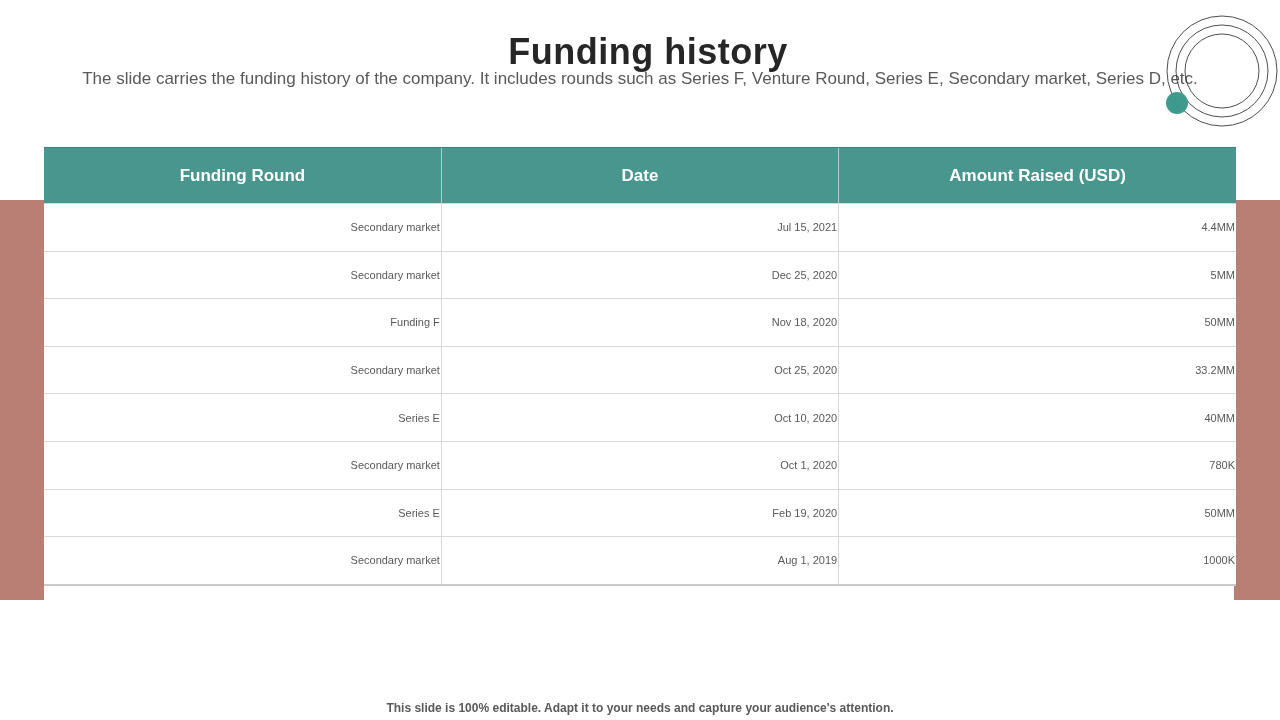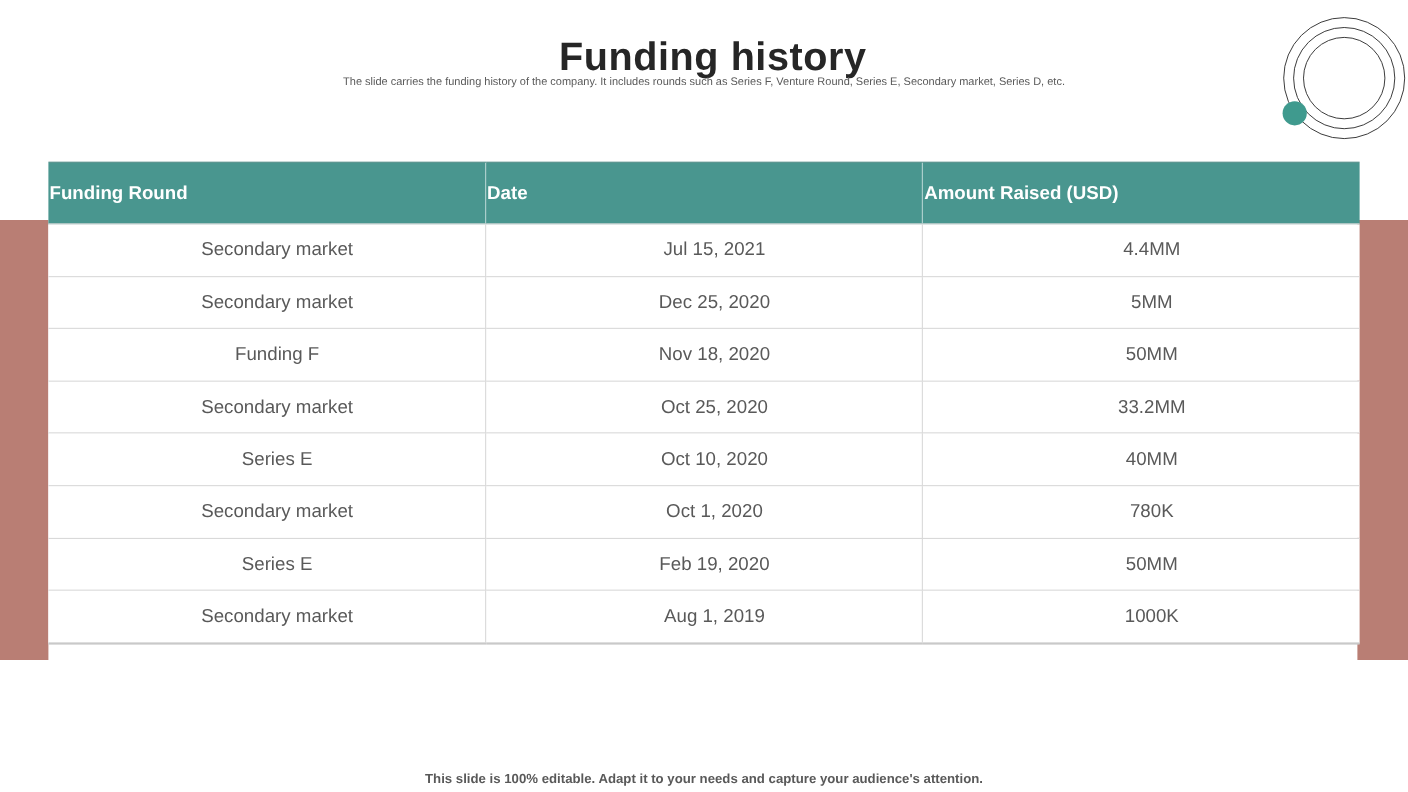--- a/index.html
+++ b/index.html
@@ -16,45 +16,45 @@
     width:1280px;height:720px;position:relative;overflow:hidden;
     background:#ffffff;font-family:"Liberation Sans", sans-serif;
   }
   .slide-title{
     position:absolute;top:30px;left:8px;width:100%;
     text-align:center;font-size:36px;line-height:44px;font-weight:bold;
     color:var(--title-text);letter-spacing:0.5px;
   }
   .slide-subtitle{
     position:absolute;top:69px;left:0;width:100%;
-    text-align:center;font-size:10px;color:var(--cell-text);
+    text-align:center;font-size:17px;color:var(--cell-text);
   }
   .accent-bar{
     position:absolute;top:200px;height:400px;background:var(--side-bar);
   }
   .accent-bar.left{left:0;width:44px;}
   .accent-bar.right{right:0;width:46px;}
   .deco{position:absolute;top:8px;left:1150px;width:130px;height:136px;}
   .deco circle.ring{fill:none;stroke:var(--ring-stroke);stroke-width:0.9;}
   .deco circle.dot{fill:var(--accent-dot);stroke:none;}
   table.funding-table{
     position:absolute;left:44px;top:147px;width:1192px;
     border-collapse:collapse;table-layout:fixed;
   }
   .funding-table th{
     background:var(--header-bg);color:#ffffff;
     font-size:17px;font-weight:bold;height:53px;
-    text-align:left;vertical-align:middle;
+    text-align:center;vertical-align:middle;
     border-top:1px solid #3d827c;border-bottom:1px solid var(--border);
   }
   .funding-table th + th{border-left:1px solid rgba(255,255,255,0.55);}
   .funding-table td{
     background:#ffffff;color:var(--cell-text);
-    font-size:17px;height:44.6px;
-    text-align:center;vertical-align:middle;
+    font-size:11px;height:44.6px;
+    text-align:right;vertical-align:middle;
     border:1px solid var(--border);
     padding-left:20px;
   }
   .funding-table tr:last-child td{border-bottom:2px solid #c9c9c9;}
   .funding-table td:first-child, .funding-table th:first-child{border-left:none;}
   .funding-table td:last-child, .funding-table th:last-child{border-right:none;}
   .slide-footer{
     position:absolute;top:701px;left:0;width:100%;
     text-align:center;font-size:12px;color:var(--cell-text);font-weight:bold;
   }

